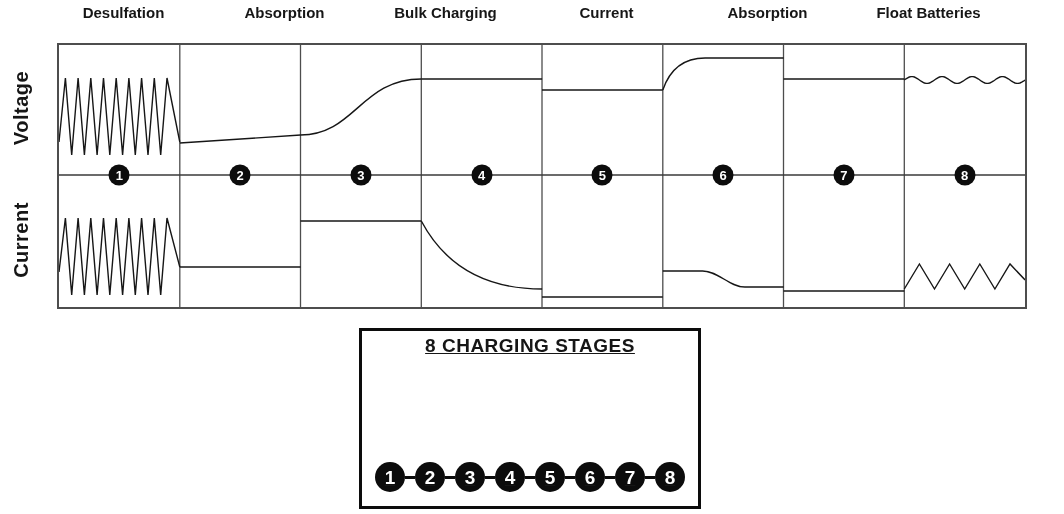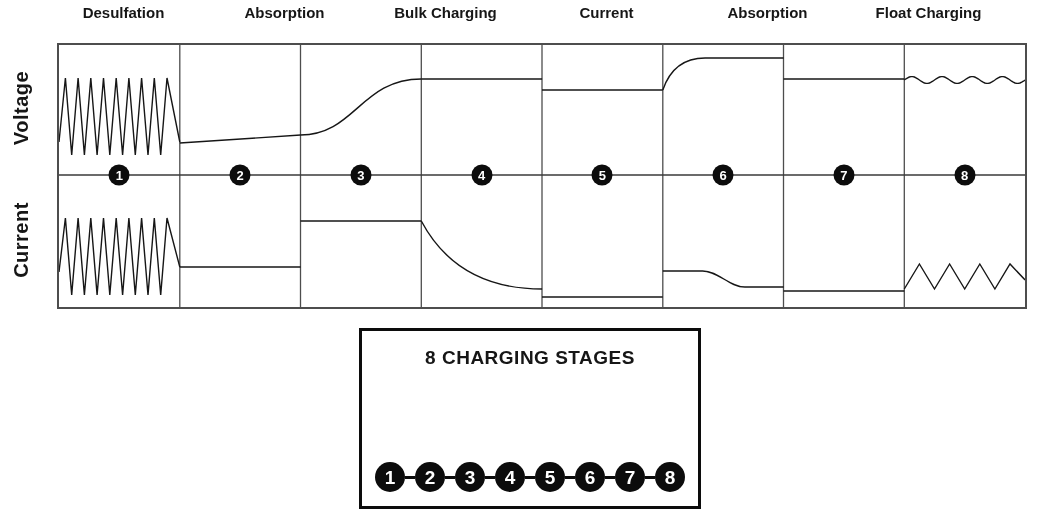--- a/index.html
+++ b/index.html
@@ -16,39 +16,39 @@
 
   .chart{position:absolute;left:57px;top:43px;width:966px;height:262px;border:2px solid #4d4d4d;}
   .chart svg{position:absolute;left:0;top:0;display:block;}
 
   .marker{position:absolute;width:21px;height:21px;border-radius:50%;background:#0c0c0c;
           color:#fff;font-size:13px;font-weight:bold;display:flex;align-items:center;
           justify-content:center;transform:translate(-50%,-50%);line-height:1;}
 
   .legend{position:absolute;left:359px;top:328px;width:342px;height:181px;border:3px solid #0c0c0c;
           box-sizing:border-box;background:#fff;display:flex;flex-direction:column;
-          justify-content:space-between;align-items:center;padding:16px 0 14px 0;}
+          justify-content:space-between;align-items:center;padding:4px 0 14px 0;text-decoration:underline;}
   .legend-title{font-size:19px;font-weight:bold;letter-spacing:.5px;white-space:nowrap;}
   .legend-circles{display:flex;align-items:center;}
   .lcircle{width:30px;height:30px;border-radius:50%;background:#0c0c0c;color:#fff;
            font-size:19px;font-weight:bold;display:flex;align-items:center;justify-content:center;line-height:1;}
   .ldash{width:10px;height:3px;background:#0c0c0c;}
   .legend-subtitle{font-size:19px;font-weight:bold;white-space:nowrap;}
 </style>
 </head>
 <body>
 
 <div class="page">
   <div class="headers" id="headers">
       <div class="hl">Desulfation</div>
       <div class="hl">Absorption</div>
       <div class="hl">Bulk Charging</div>
       <div class="hl">Current</div>
       <div class="hl">Absorption</div>
-      <div class="hl">Float Charging</div>
+      <div class="hl">Float Batteries</div>
     </div>
 
   <div class="vlabel voltage">Voltage</div>
   <div class="vlabel current">Current</div>
 
   <div class="chart" id="chart">
       <svg width="966" height="262">
         <line x1="120.8" x2="120.8" y1="0" y2="262" stroke="#4d4d4d" stroke-width="1.3"></line>
         <line x1="241.5" x2="241.5" y1="0" y2="262" stroke="#4d4d4d" stroke-width="1.3"></line>
         <line x1="362.3" x2="362.3" y1="0" y2="262" stroke="#4d4d4d" stroke-width="1.3"></line>

